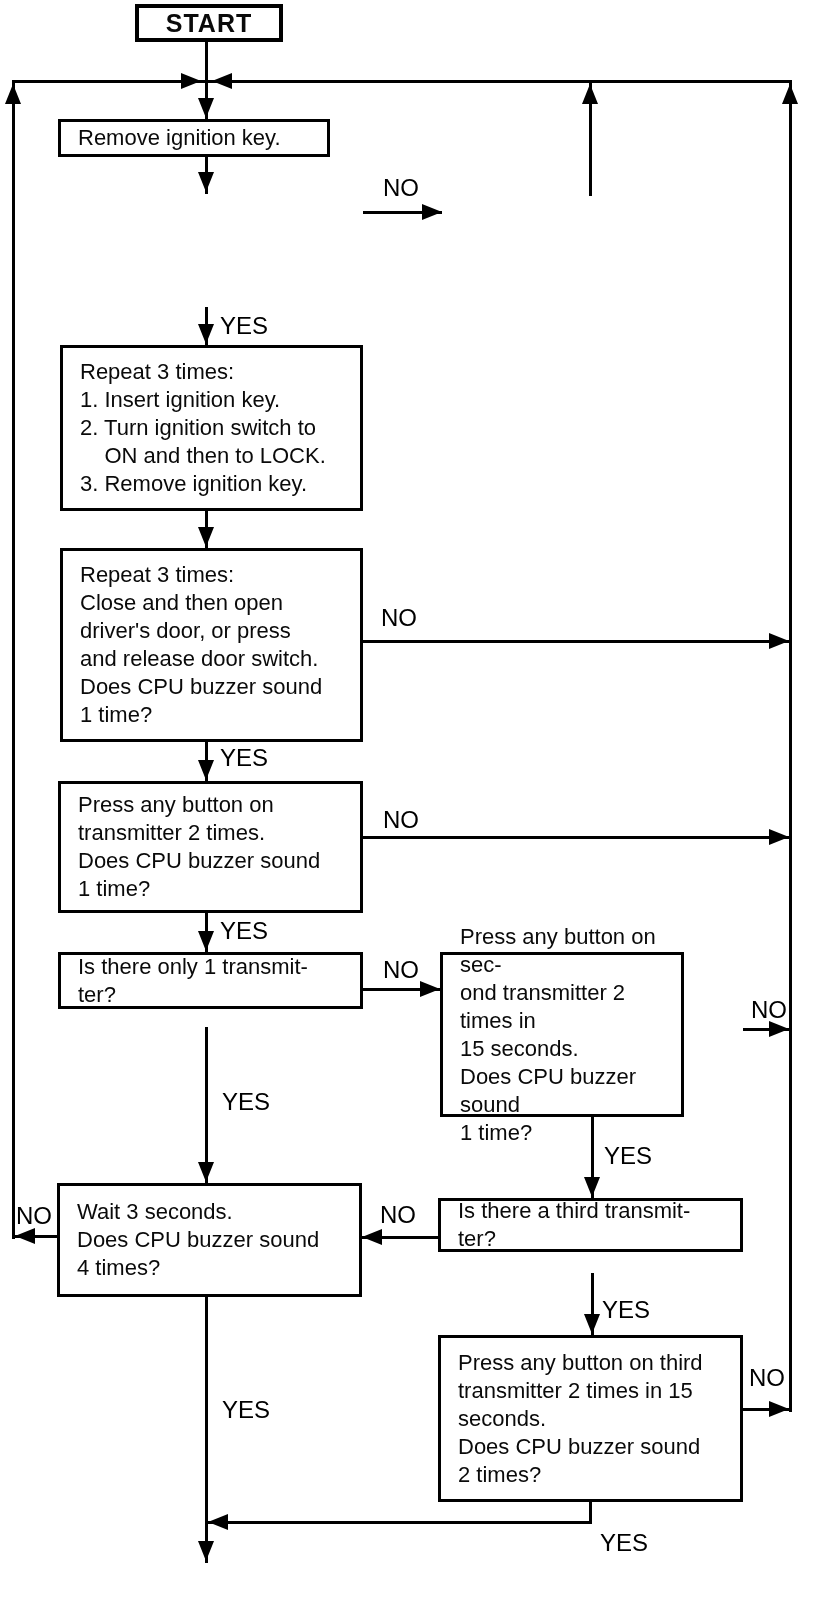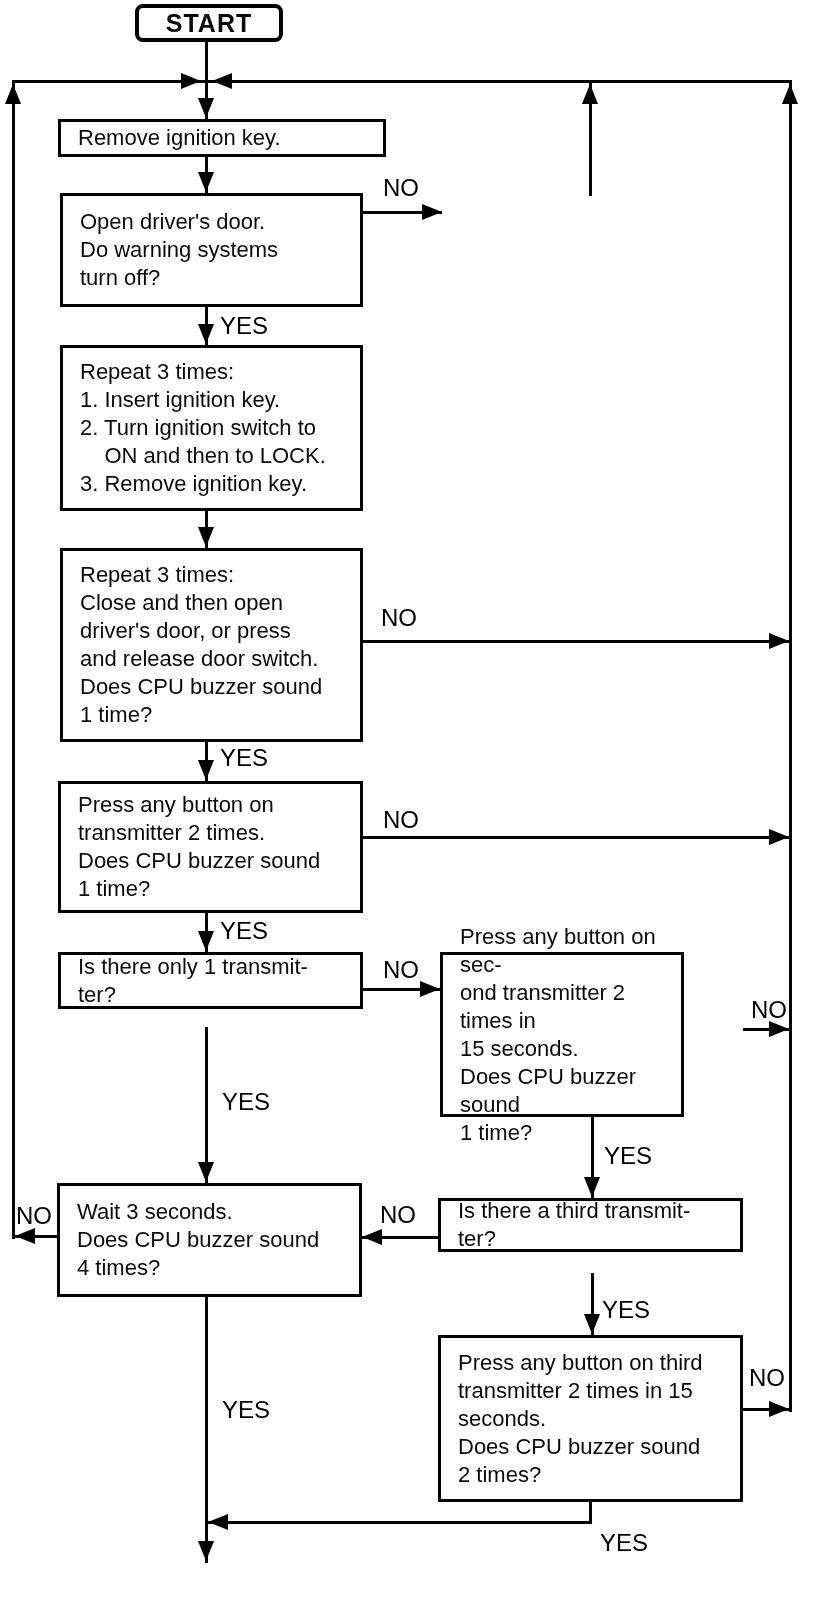--- a/index.html
+++ b/index.html
@@ -8,21 +8,21 @@
     font-family:"Liberation Sans", sans-serif;color:#000;overflow:hidden;
   }
   .node{
     position:absolute;box-sizing:border-box;background:#fff;
     border:3px solid #000;display:flex;align-items:center;
     font-size:22px;line-height:28px;color:#0a0a0a;
   }
   .node .txt{white-space:pre-wrap;padding-left:17px;padding-right:6px;display:block;}
   .node--terminal{
     border-width:4px;justify-content:center;font-weight:bold;
-    font-size:25px;letter-spacing:1px;border-radius:8px;
+    font-size:25px;letter-spacing:1px;
   }
   .node--terminal .txt{padding:0;}
   .line{position:absolute;background:#000;}
   .ah{position:absolute;width:0;height:0;border-style:solid;border-color:transparent;}
   .ah-down{border-width:20px 8px 0 8px;border-top-color:#000;}
   .ah-up{border-width:0 8px 20px 8px;border-bottom-color:#000;}
   .ah-right{border-width:8px 0 8px 20px;border-left-color:#000;}
   .ah-left{border-width:8px 20px 8px 0;border-right-color:#000;}
   .edge-label{
     position:absolute;font-size:24px;line-height:24px;color:#000000;
@@ -81,29 +81,24 @@
   <div class="ah ah-left" style="left:15px;top:1228px"></div>
   <div class="ah ah-down" style="left:584px;top:1314px"></div>
   <div class="ah ah-right" style="left:769px;top:1401px"></div>
   <div class="ah ah-left" style="left:208px;top:1514px"></div>
   <div class="ah ah-down" style="left:198px;top:1541px"></div>
 
   <div class="node node--terminal" style="left:135px;top:4px;width:148px;height:38px">
     <span class="txt">START</span>
   </div>
 
-  <div class="node" style="left:58px;top:119px;width:328px;height:38px">
+  <div class="node" style="left:58px;top:119px;width:272px;height:38px">
     <span class="txt">Remove ignition key.</span>
   </div>
 
-  <div class="node" style="left:60px;top:193px;width:303px;height:114px">
-    <span class="txt">Open driver's door.
-Do warning systems
-turn off?</span>
-  </div>
 
 
   <div class="node" style="left:60px;top:345px;width:303px;height:166px">
     <span class="txt">Repeat 3 times:
 1. Insert ignition key.
 2. Turn ignition switch to
     ON and then to LOCK.
 3. Remove ignition key.</span>
   </div>
 

